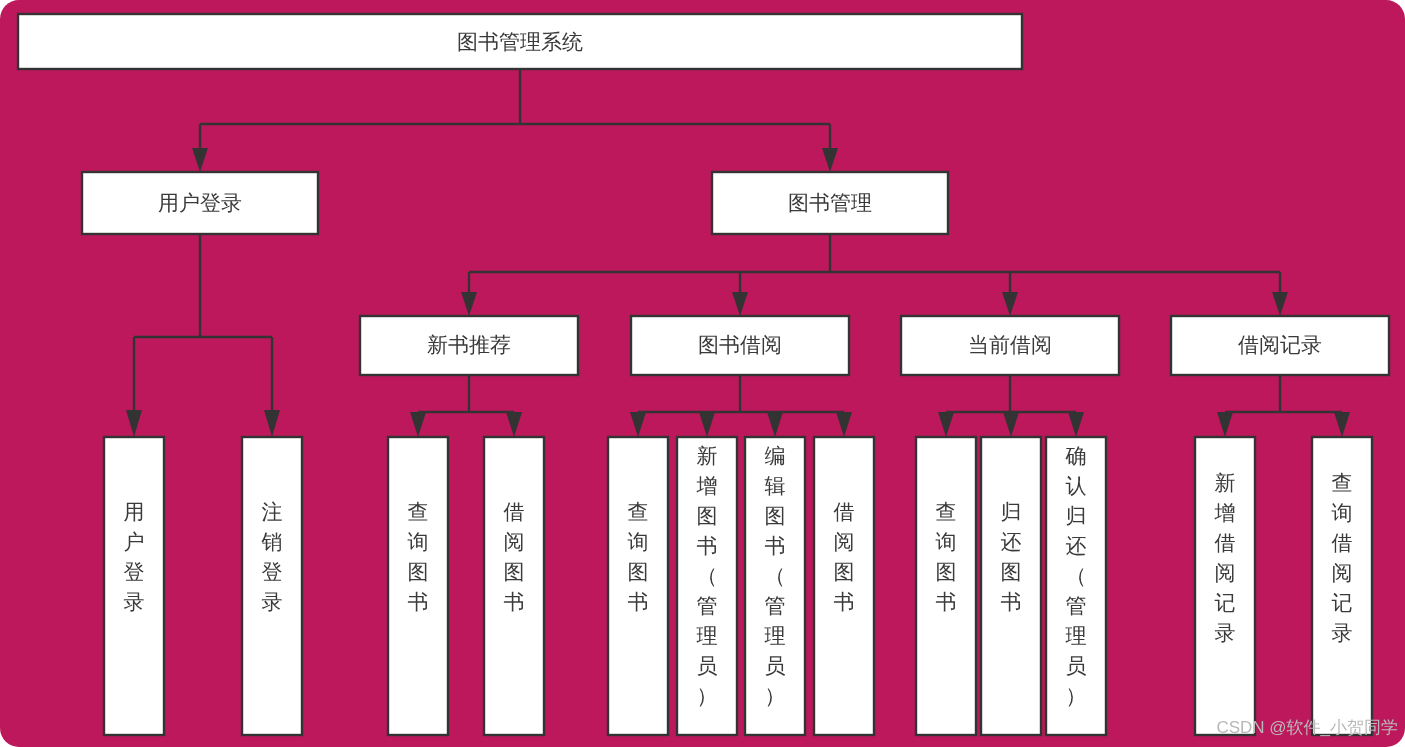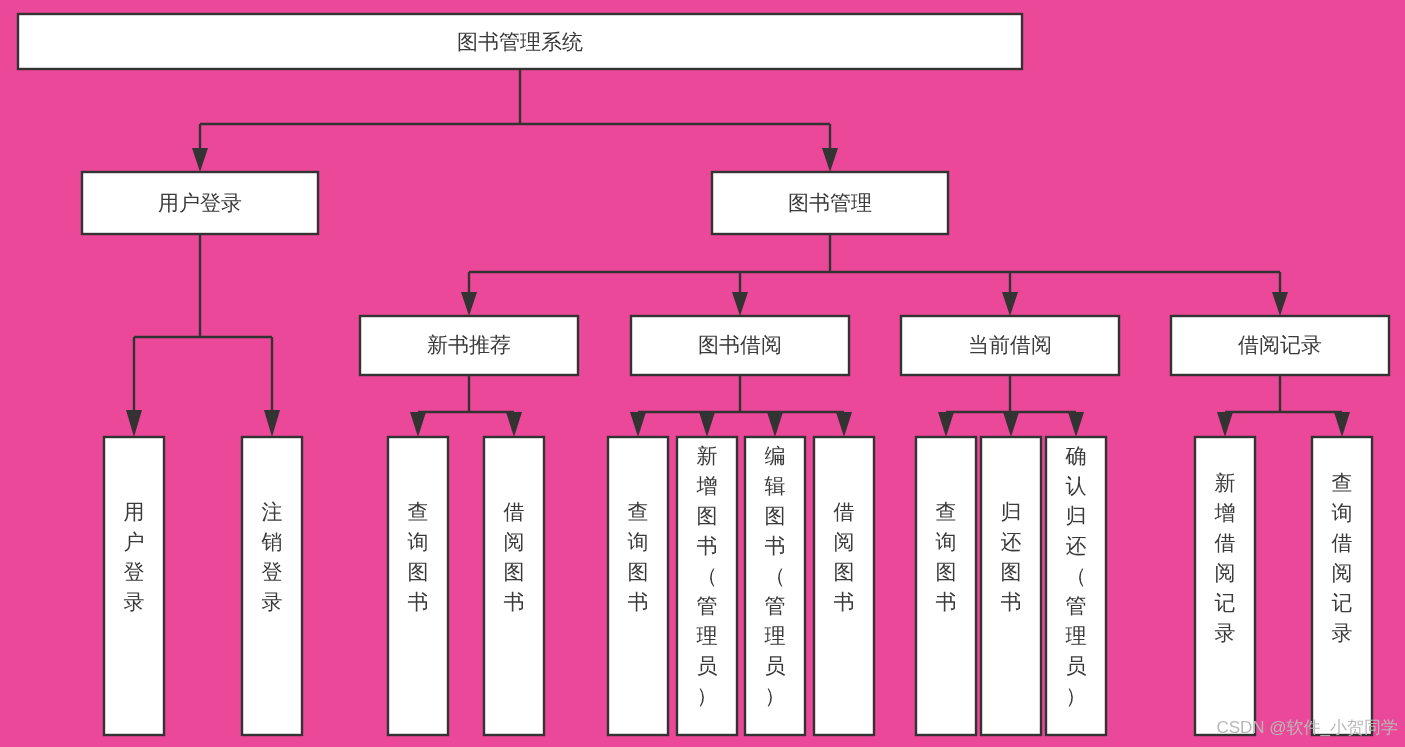--- a/index.html
+++ b/index.html
@@ -8,22 +8,23 @@
     padding: 0;
     background: #ffffff;
   }
   body {
     font-family: "Liberation Sans", "DejaVu Sans", sans-serif;
   }
   #diagram-root {
     position: relative;
     width: 1405px;
     height: 747px;
-    background: #ec4899;
+    background: #be185d;
     overflow: hidden;
+    border-radius: 19px;
   }
   svg.flow {
     display: block;
     width: 1405px;
     height: 747px;
   }
   .node-box {
     fill: #ffffff;
     stroke: #333333;
     stroke-width: 2.4;

